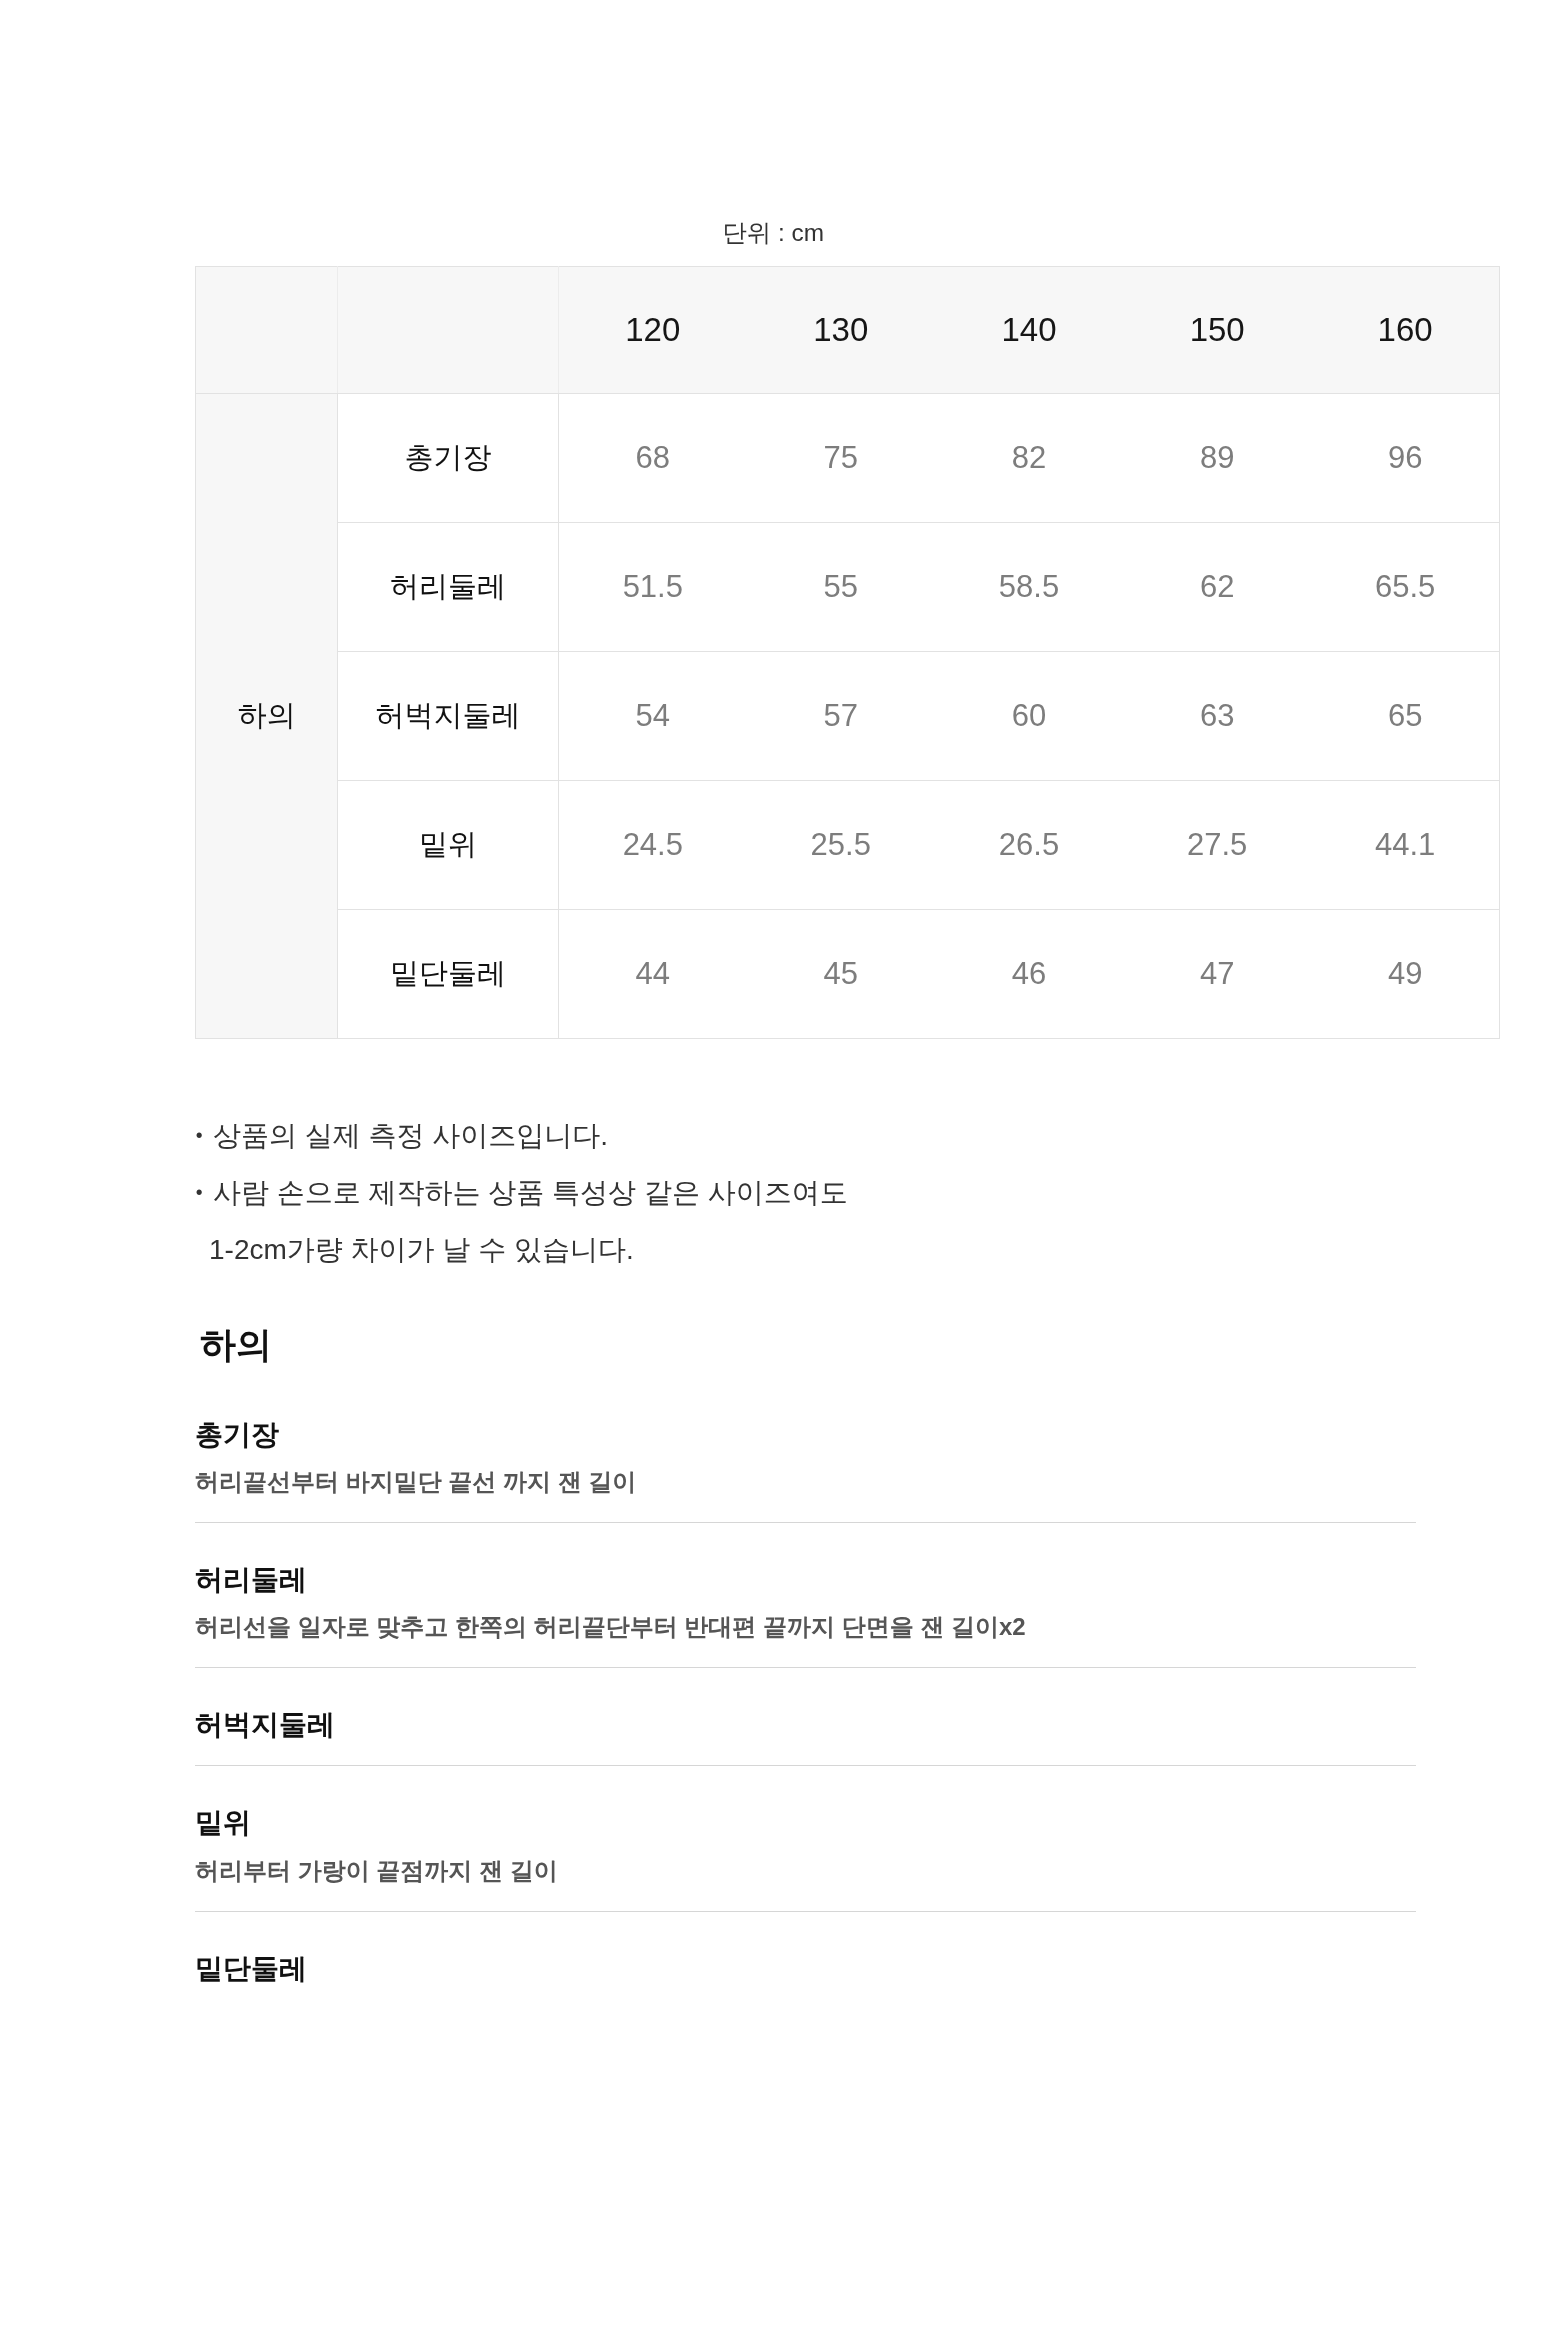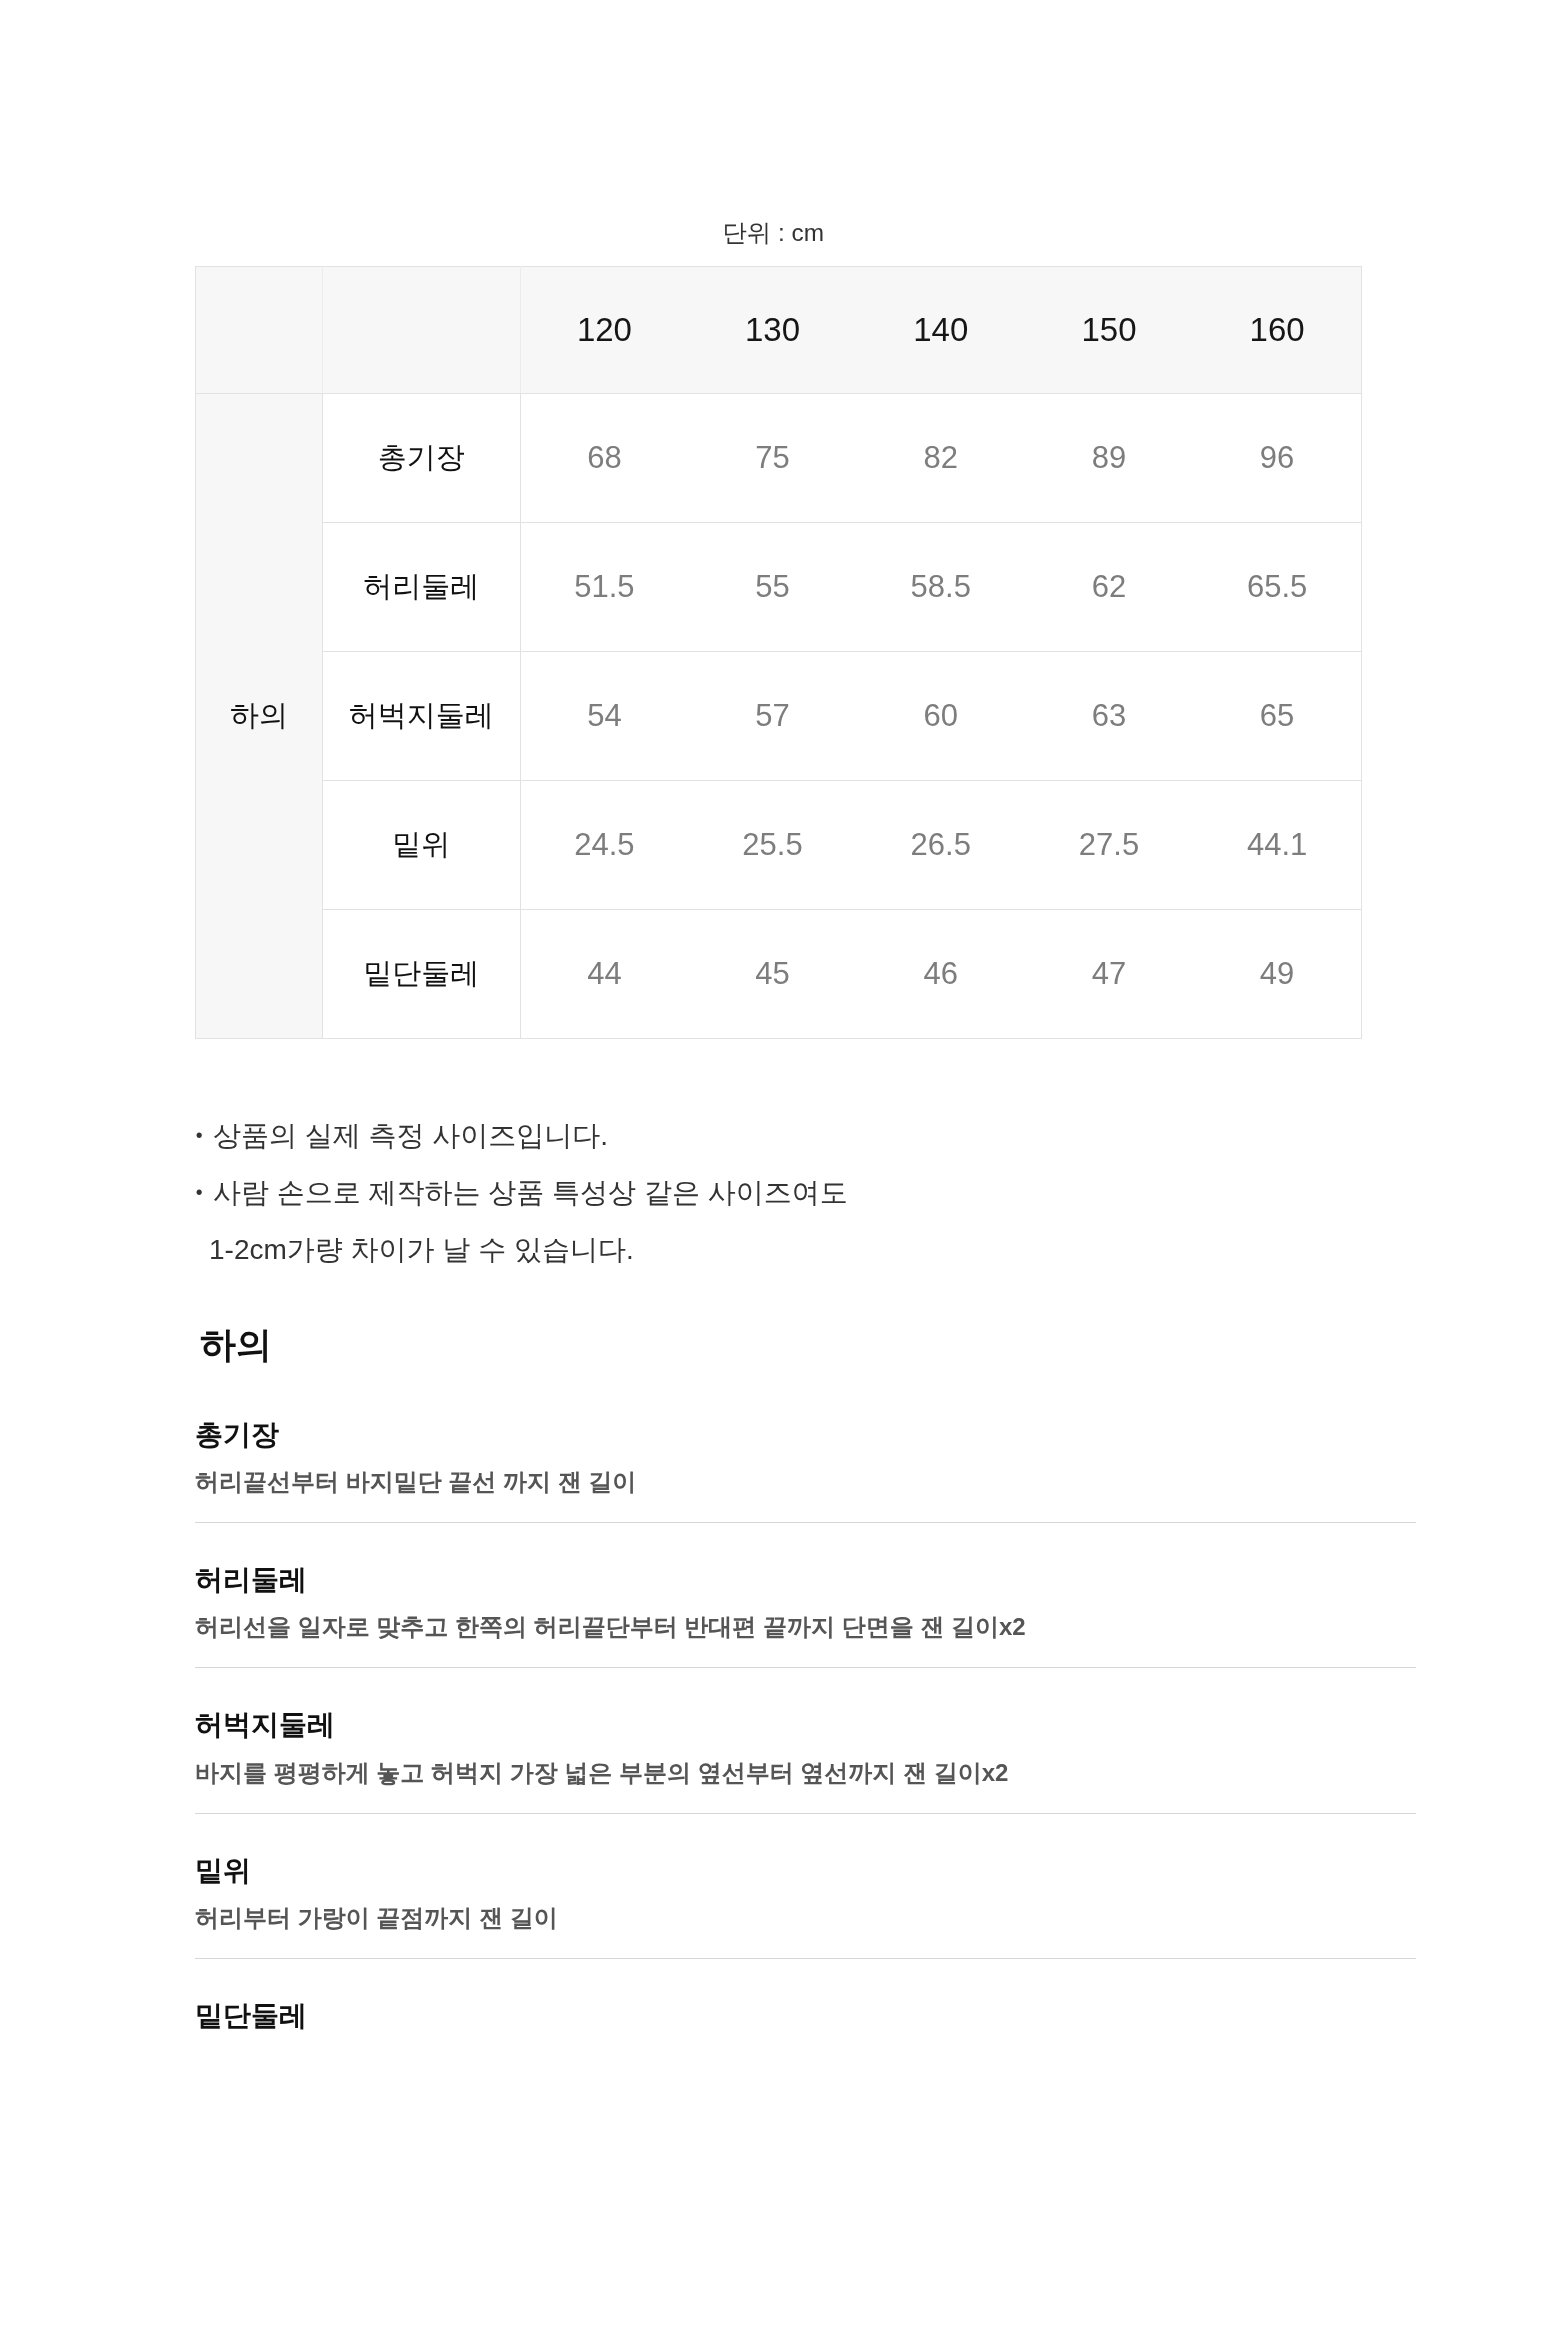--- a/index.html
+++ b/index.html
@@ -40,21 +40,21 @@
     margin-top:53px;
     width:1167px;
     text-align:center;
     padding-right:10.6px;
     font-size:24.4px;
     line-height:26px;
     color:#333333;
   }
   table.size-table{
     margin-top:20.3px;
-    width:1167px;
+    width:1305px;
     border-collapse:collapse;
     table-layout:fixed;
     border:0.8px solid var(--table-border);
   }
   col.c-group{width:127px;}
   col.c-label{width:197px;}
   col.c-size{width:168px;}
   .size-table thead th{
     height:127px;
     background:var(--header-bg);
@@ -239,21 +239,20 @@
       <p>허리끝선부터 바지밑단 끝선 까지 잰 길이</p>
       <hr>
     </div>
     <div class="definition">
       <h3>허리둘레</h3>
       <p>허리선을 일자로 맞추고 한쪽의 허리끝단부터 반대편 끝까지 단면을 잰 길이x2</p>
       <hr>
     </div>
     <div class="definition">
       <h3>허벅지둘레</h3>
-      <p>바지를 평평하게 놓고 허벅지 가장 넓은 부분의 옆선부터 옆선까지 잰 길이x2</p>
       <hr>
     </div>
     <div class="definition">
       <h3>밑위</h3>
       <p>허리부터 가랑이 끝점까지 잰 길이</p>
       <hr>
     </div>
     <div class="definition">
       <h3>밑단둘레</h3>
     </div>

